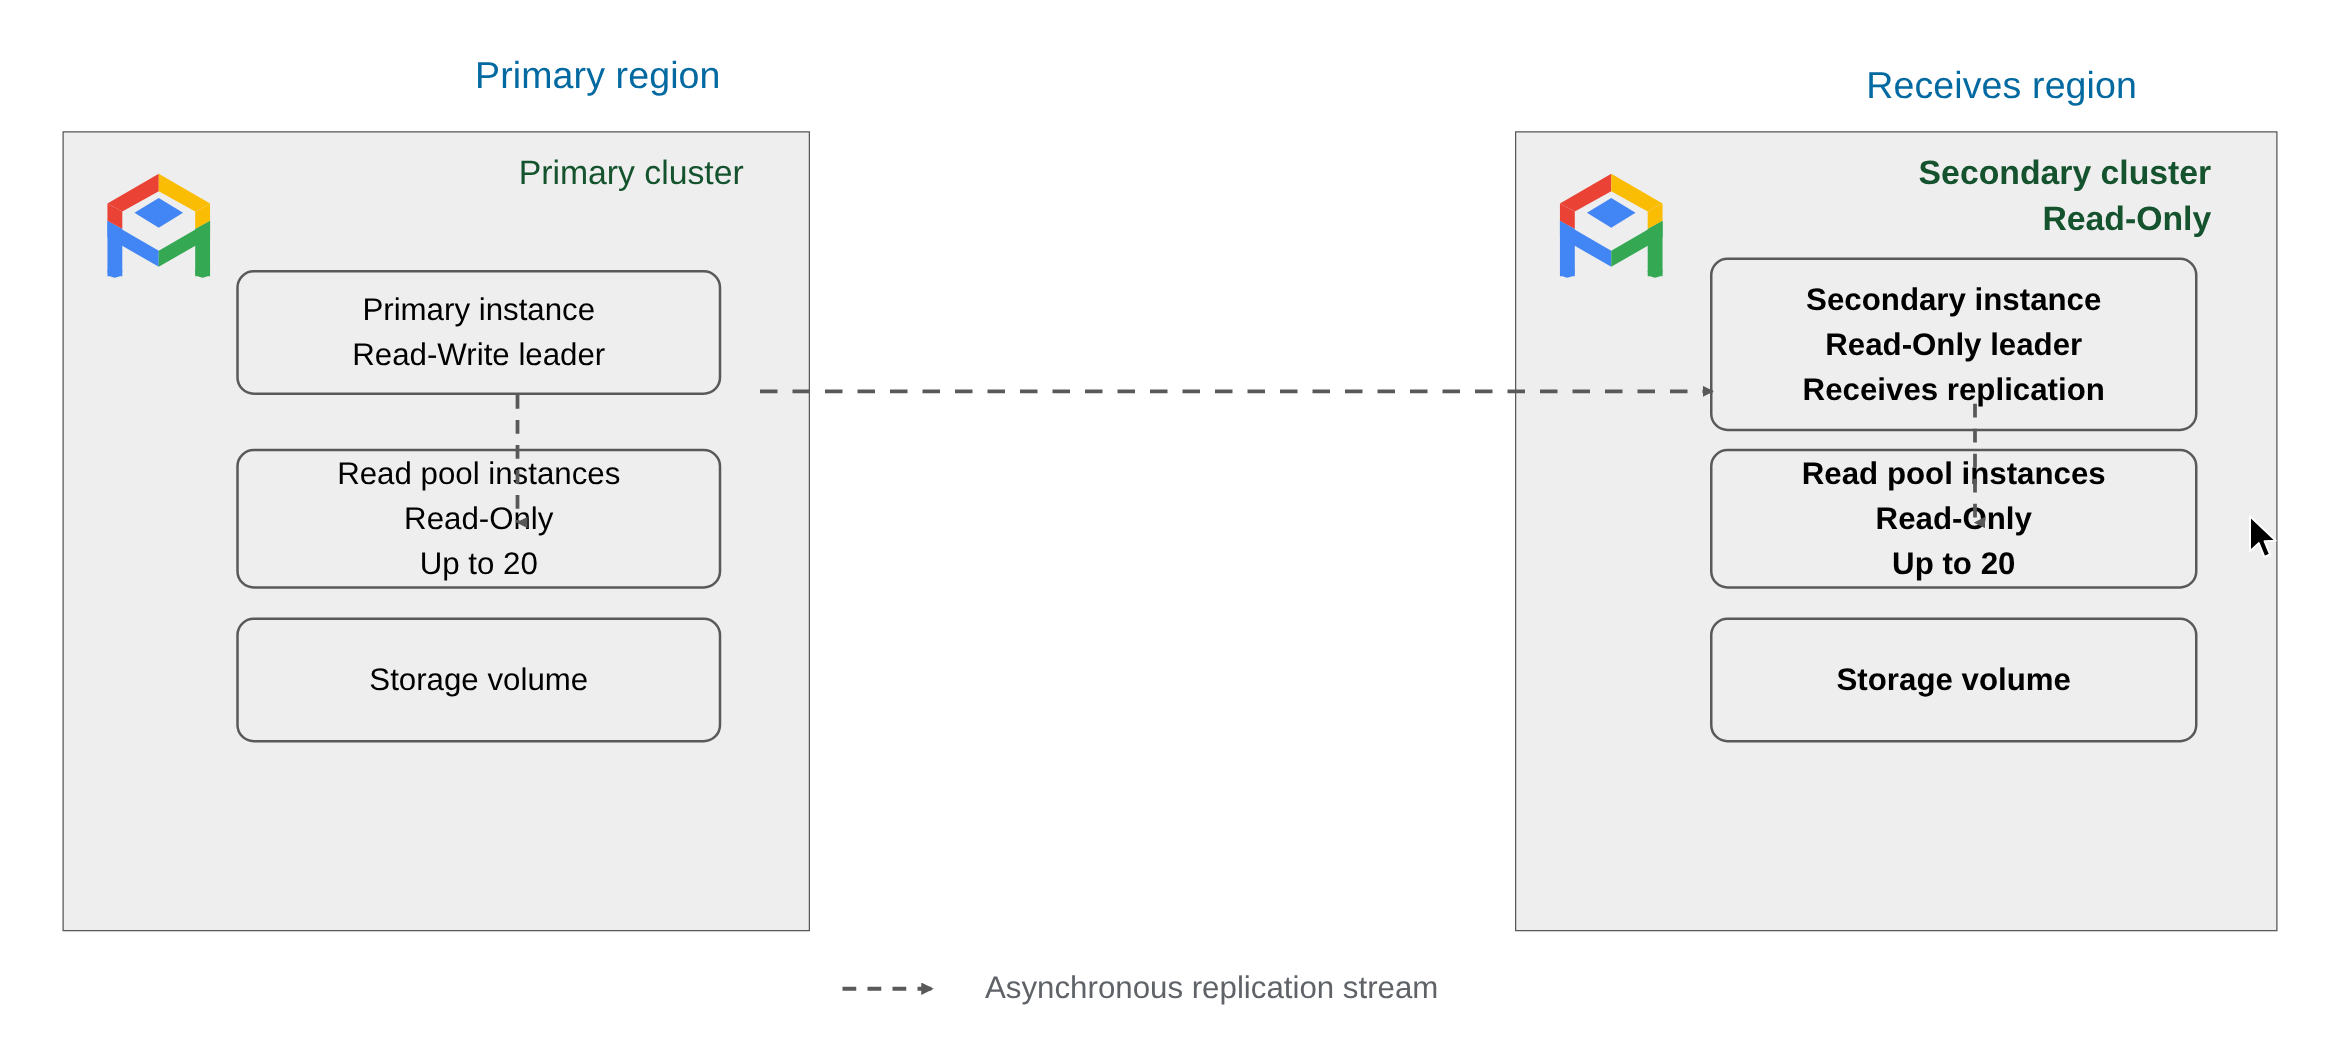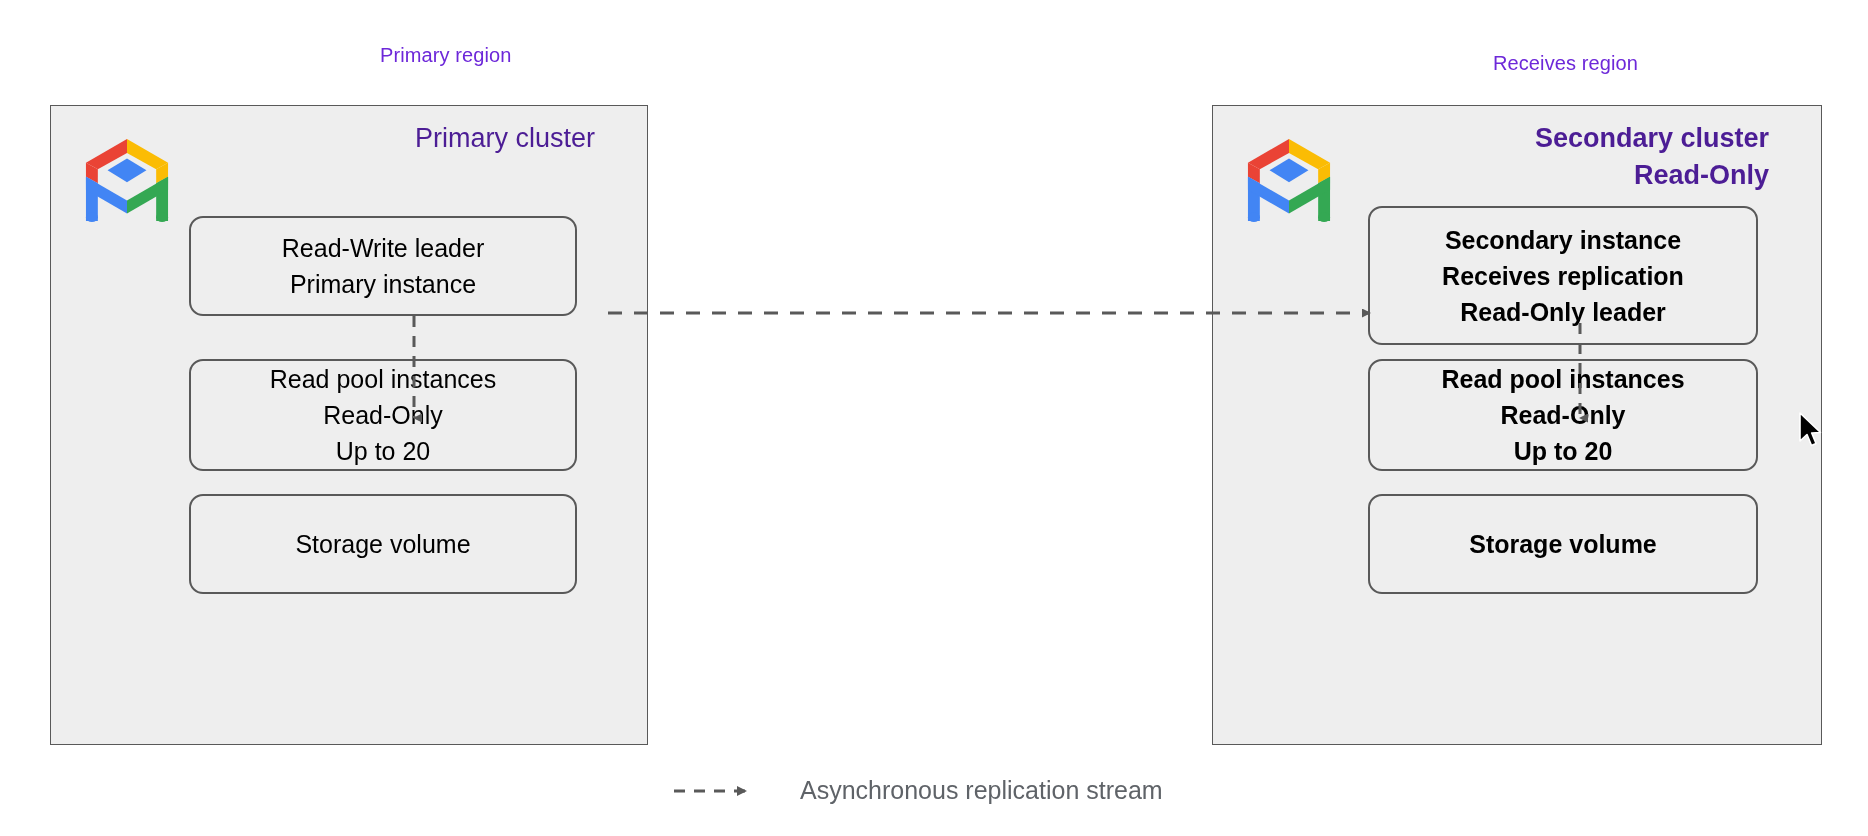--- a/index.html
+++ b/index.html
@@ -16,22 +16,22 @@
     position: relative;
     width: 1868px;
     height: 836px;
     background: #ffffff;
     overflow: hidden;
   }
 
   
   .region-label {
     position: absolute;
-    font-size: 20px;
-    color: #6d28d9;
+    font-size: 30px;
+    color: #0369a1;
     white-space: nowrap;
     letter-spacing: 0.1px;
   }
   #region-label-primary   { left: 380px; top: 44px; }
   #region-label-secondary { left: 1493px; top: 52px; }
 
   
   .cluster-box {
     position: absolute;
     background: #eeeeee;
@@ -42,21 +42,21 @@
   #cluster-secondary { left: 1212px; top: 105px; width: 610px; height: 640px; font-weight: bold; }
 
   
   .cluster-title {
     position: absolute;
     right: 52px;
     top: 14px;
     text-align: right;
     font-size: 27px;
     line-height: 37px;
-    color: #4c1d95;
+    color: #14532d;
     white-space: nowrap;
   }
 
   
   .alloydb-logo {
     position: absolute;
     left: 22px;
     top: 20px;
     width: 108px;
     height: 108px;
@@ -99,21 +99,21 @@
     pointer-events: none;
   }
 
   
   #legend {
     position: absolute;
     left: 672px;
     top: 776px;
     display: flex;
     align-items: center;
-    gap: 38px;
+    gap: 26px;
   }
   #legend-swatch { width: 90px; height: 20px; display: block; }
   #legend-label {
     font-size: 25px;
     color: #5f6368;
     white-space: nowrap;
   }
 
   
   #mouse-cursor {
@@ -161,22 +161,22 @@
         <rect x="12" y="80" width="11" height="9" rx="5.5" fill="#4285F4"></rect>
         <rect x="77" y="80" width="11" height="9" rx="5.5" fill="#34A853"></rect>
       </svg>
     </div>
 
     <div class="cluster-title">
       <span class="node-line">Primary cluster</span>
     </div>
 
     <div class="node-box" id="node-primary-instance">
+      <span class="node-line">Primary instance</span>
       <span class="node-line">Read-Write leader</span>
-      <span class="node-line">Primary instance</span>
     </div>
 
     <div class="node-box" id="node-primary-readpool">
       <span class="node-line">Read pool instances</span>
       <span class="node-line">Read-Only</span>
       <span class="node-line">Up to 20</span>
     </div>
 
     <div class="node-box" id="node-primary-storage">
       <span class="node-line">Storage volume</span>
@@ -201,22 +201,22 @@
       </svg>
     </div>
 
     <div class="cluster-title">
       <span class="node-line">Secondary cluster</span>
       <span class="node-line">Read-Only</span>
     </div>
 
     <div class="node-box" id="node-secondary-instance">
       <span class="node-line">Secondary instance</span>
+      <span class="node-line">Read-Only leader</span>
       <span class="node-line">Receives replication</span>
-      <span class="node-line">Read-Only leader</span>
     </div>
 
     <div class="node-box" id="node-secondary-readpool">
       <span class="node-line">Read pool instances</span>
       <span class="node-line">Read-Only</span>
       <span class="node-line">Up to 20</span>
     </div>
 
     <div class="node-box" id="node-secondary-storage">
       <span class="node-line">Storage volume</span>

